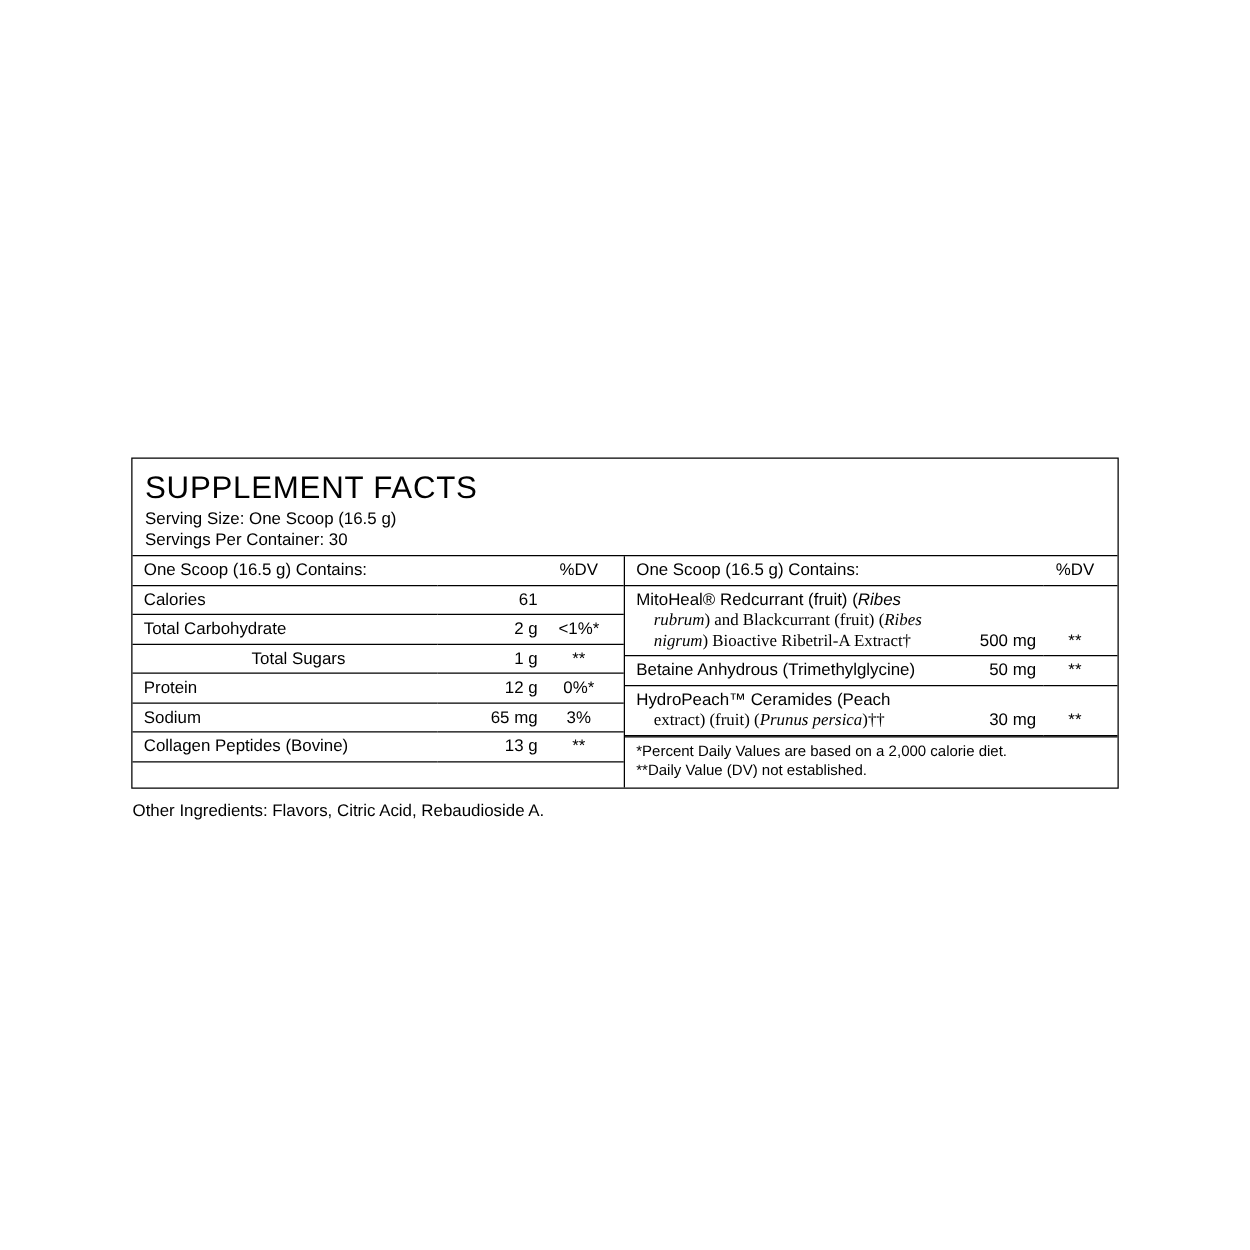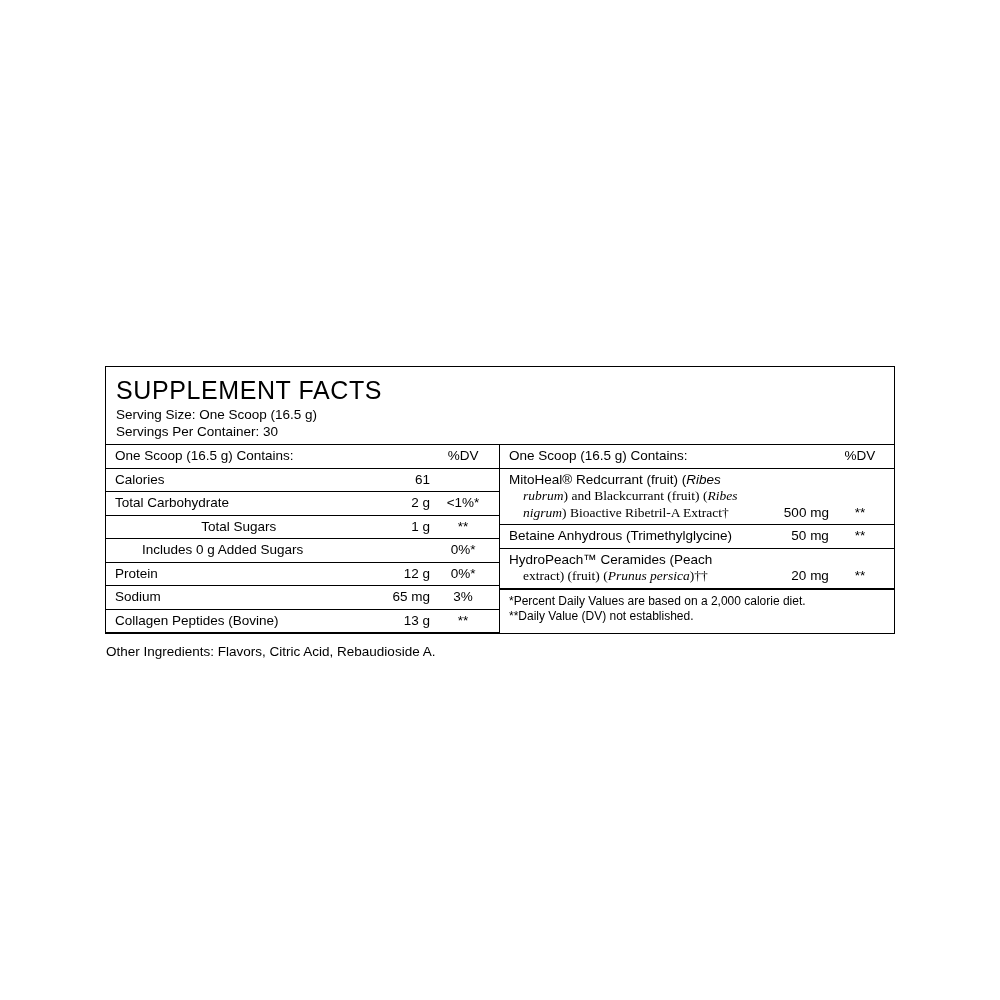--- a/index.html
+++ b/index.html
@@ -143,25 +143,20 @@
               <td class="c-amt">2 g</td>
               <td class="c-dv">&lt;1%*</td>
             </tr>
 
             <tr class="rule indent1">
               <td class="c-name">Total Sugars</td>
               <td class="c-amt">1 g</td>
               <td class="c-dv">**</td>
             </tr>
 
-            <tr class="rule indent2">
-              <td class="c-name">Includes 0 g Added Sugars</td>
-              <td class="c-amt"></td>
-              <td class="c-dv">0%*</td>
-            </tr>
 
             <tr class="rule">
               <td class="c-name">Protein</td>
               <td class="c-amt">12 g</td>
               <td class="c-dv">0%*</td>
             </tr>
 
             <tr class="rule">
               <td class="c-name">Sodium</td>
               <td class="c-amt">65 mg</td>
@@ -199,21 +194,21 @@
 
 
             <tr class="rule">
               <td class="c-name">Betaine Anhydrous (Trimethylglycine)</td>
               <td class="c-amt">50 mg</td>
               <td class="c-dv">**</td>
             </tr>
 
             <tr class="rule multiline">
               <td class="c-name">HydroPeach™ Ceramides (Peach<br><span class="sub-ind">extract) (fruit) (<i>Prunus persica</i>)††</span></td>
-              <td class="c-amt" style="vertical-align:bottom">20 mg</td>
+              <td class="c-amt" style="vertical-align:bottom">30 mg</td>
               <td class="c-dv" style="vertical-align:bottom">**</td>
             </tr>
           </tbody>
         </table>
 
         <div class="footnotes">
           <div>*Percent Daily Values are based on a 2,000 calorie diet.</div>
           <div>**Daily Value (DV) not established.</div>
         </div>
       </div>

